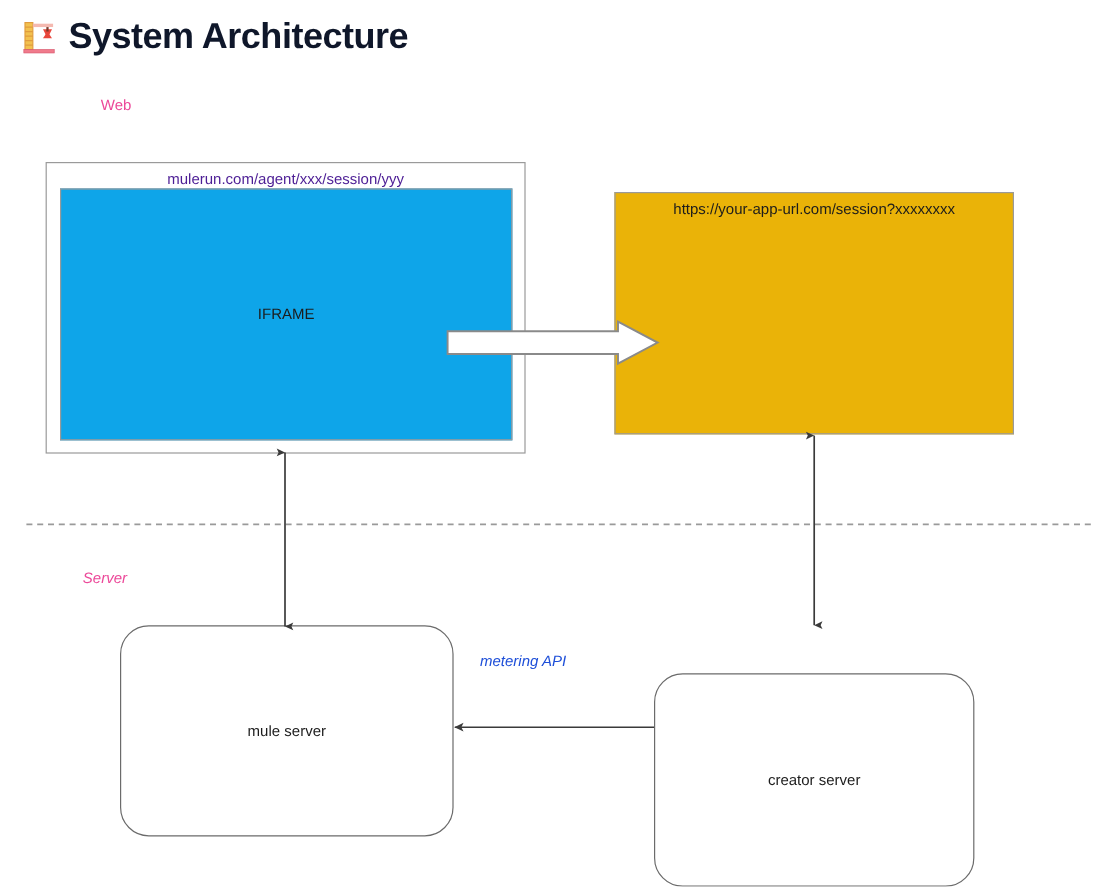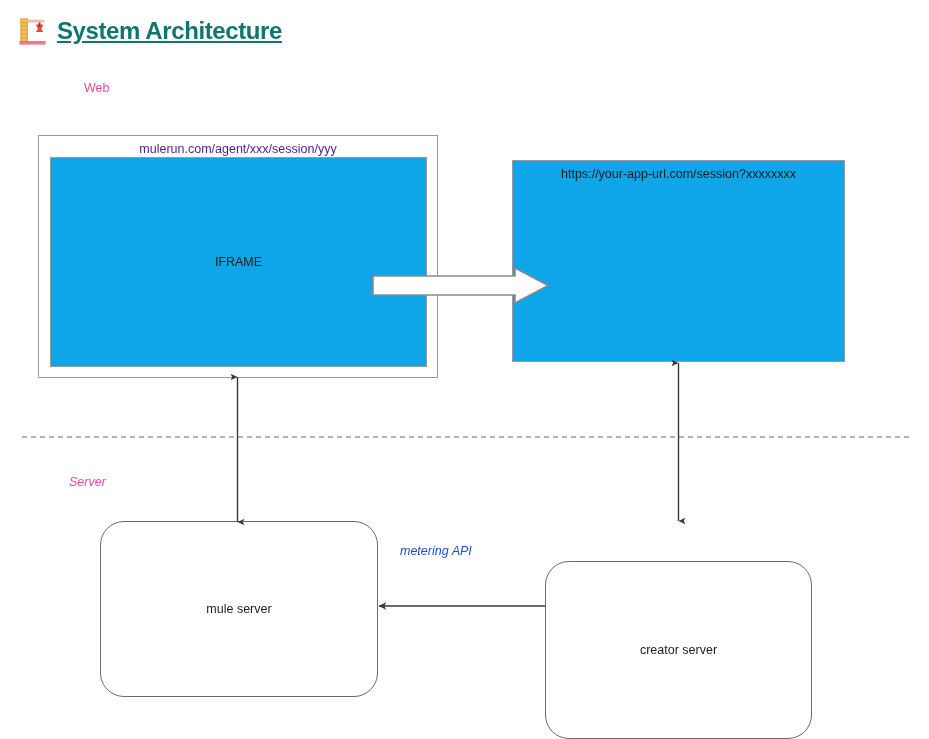--- a/index.html
+++ b/index.html
@@ -29,27 +29,26 @@
     align-items: center;
     gap: 9px;
     height: 42px;
   }
   #title-icon {
     width: 30px;
     height: 30px;
     display: block;
   }
   #page-title {
-    font-size: 24px;
+    font-size: 30px;
     font-weight: bold;
     letter-spacing: -0.4px;
-    color: #0f766e;
+    color: #0f172a;
     line-height: 1;
     white-space: nowrap;
-    text-decoration: underline;
   }
 
   
   .zone-label {
     position: absolute;
     font-size: 12.5px;
     color: #ec4899;
     white-space: nowrap;
   }
   #label-web  { left: 84px; top: 81px; }
@@ -87,21 +86,21 @@
     text-align: center;
     font-size: 12.5px;
     color: #1c1c1c;
     white-space: nowrap;
   }
   #creator-app-box {
     position: absolute;
     left: 512px; top: 160px;
     width: 333px; height: 202px;
     border: 1.5px solid #9a9a9a;
-    background: #0ea5e9;
+    background: #eab308;
     box-sizing: border-box;
   }
   #creator-app-url {
     position: absolute;
     left: 0; right: 0; top: 6px;
     text-align: center;
     font-size: 12.5px;
     color: #1c1c1c;
     white-space: nowrap;
   }

